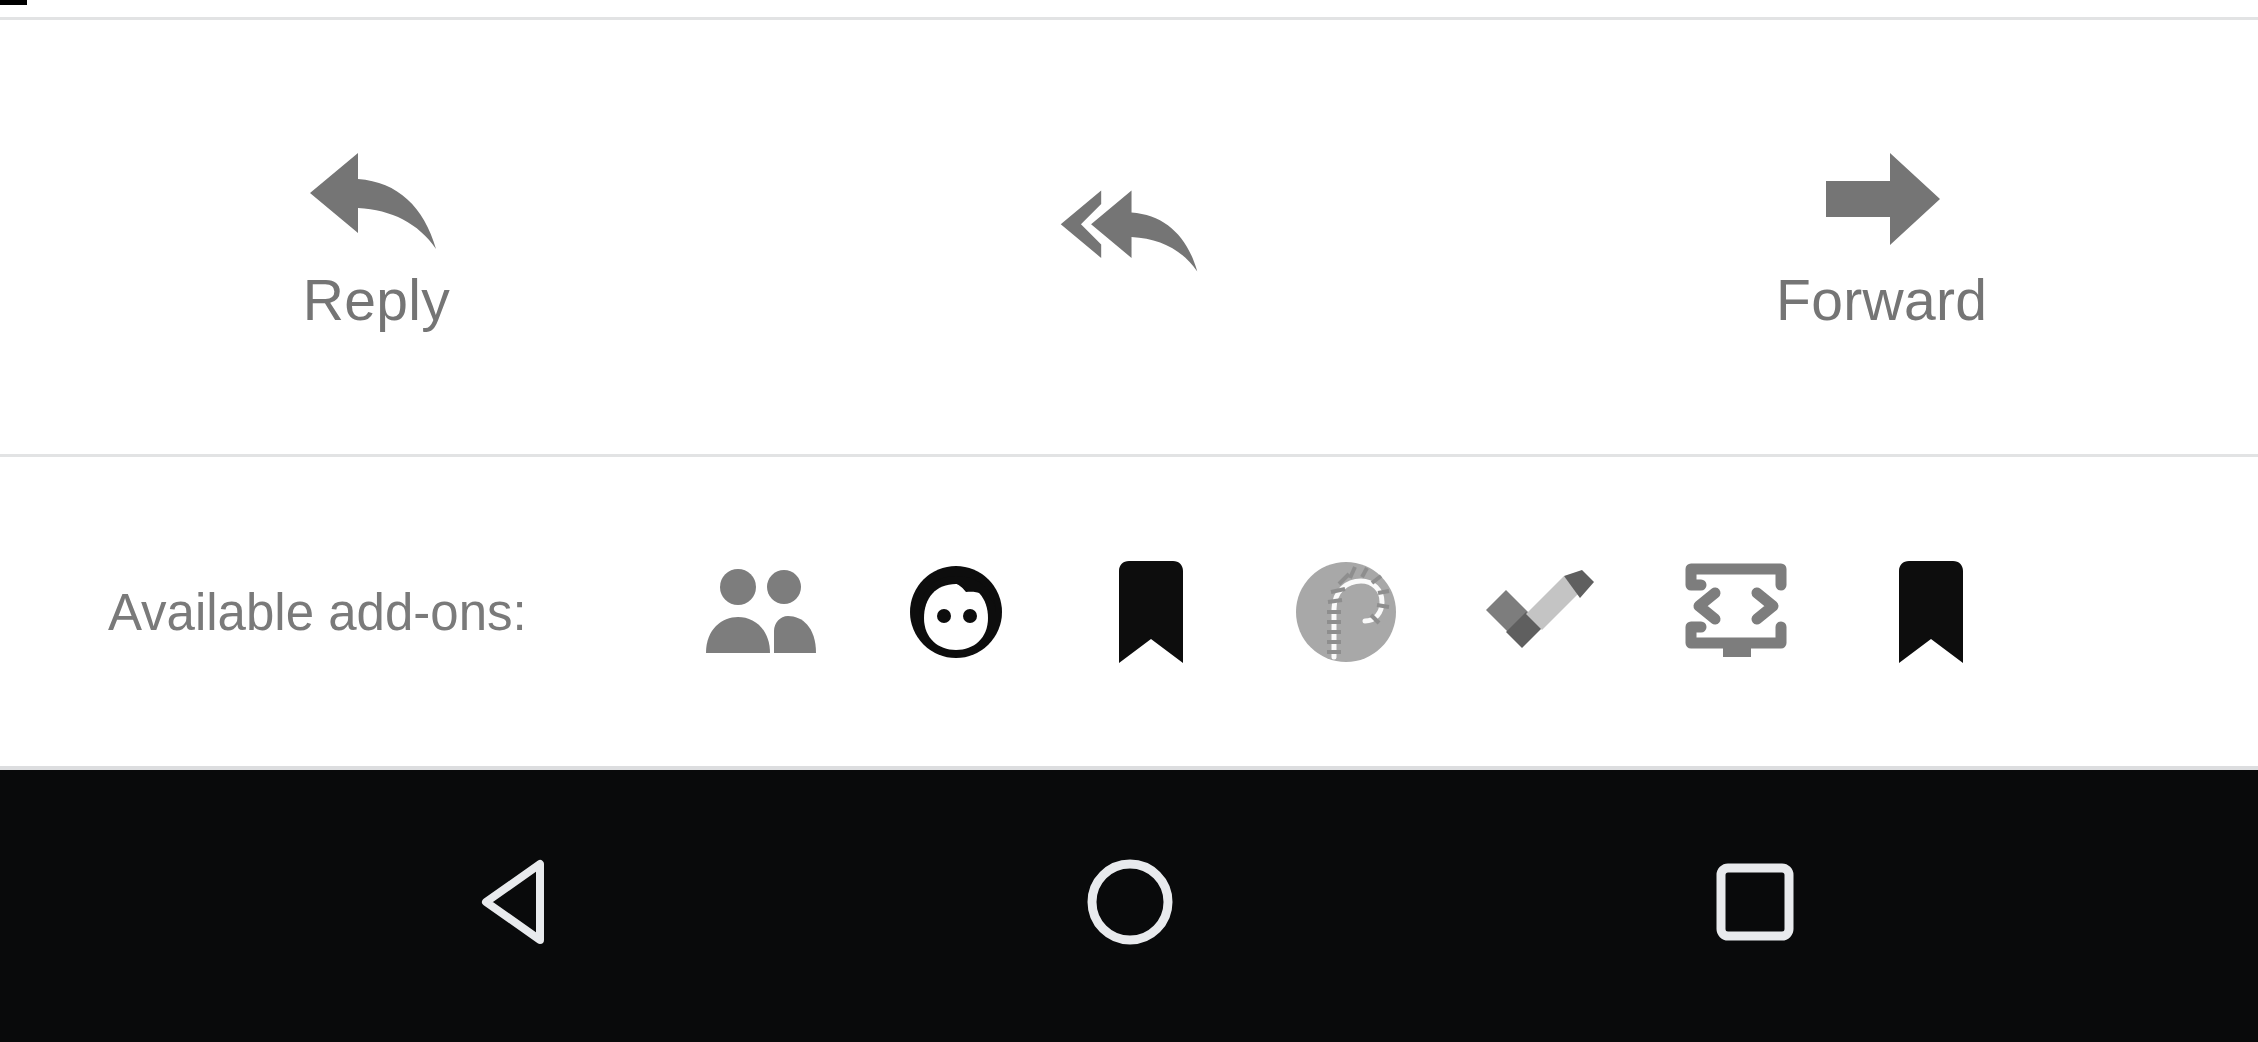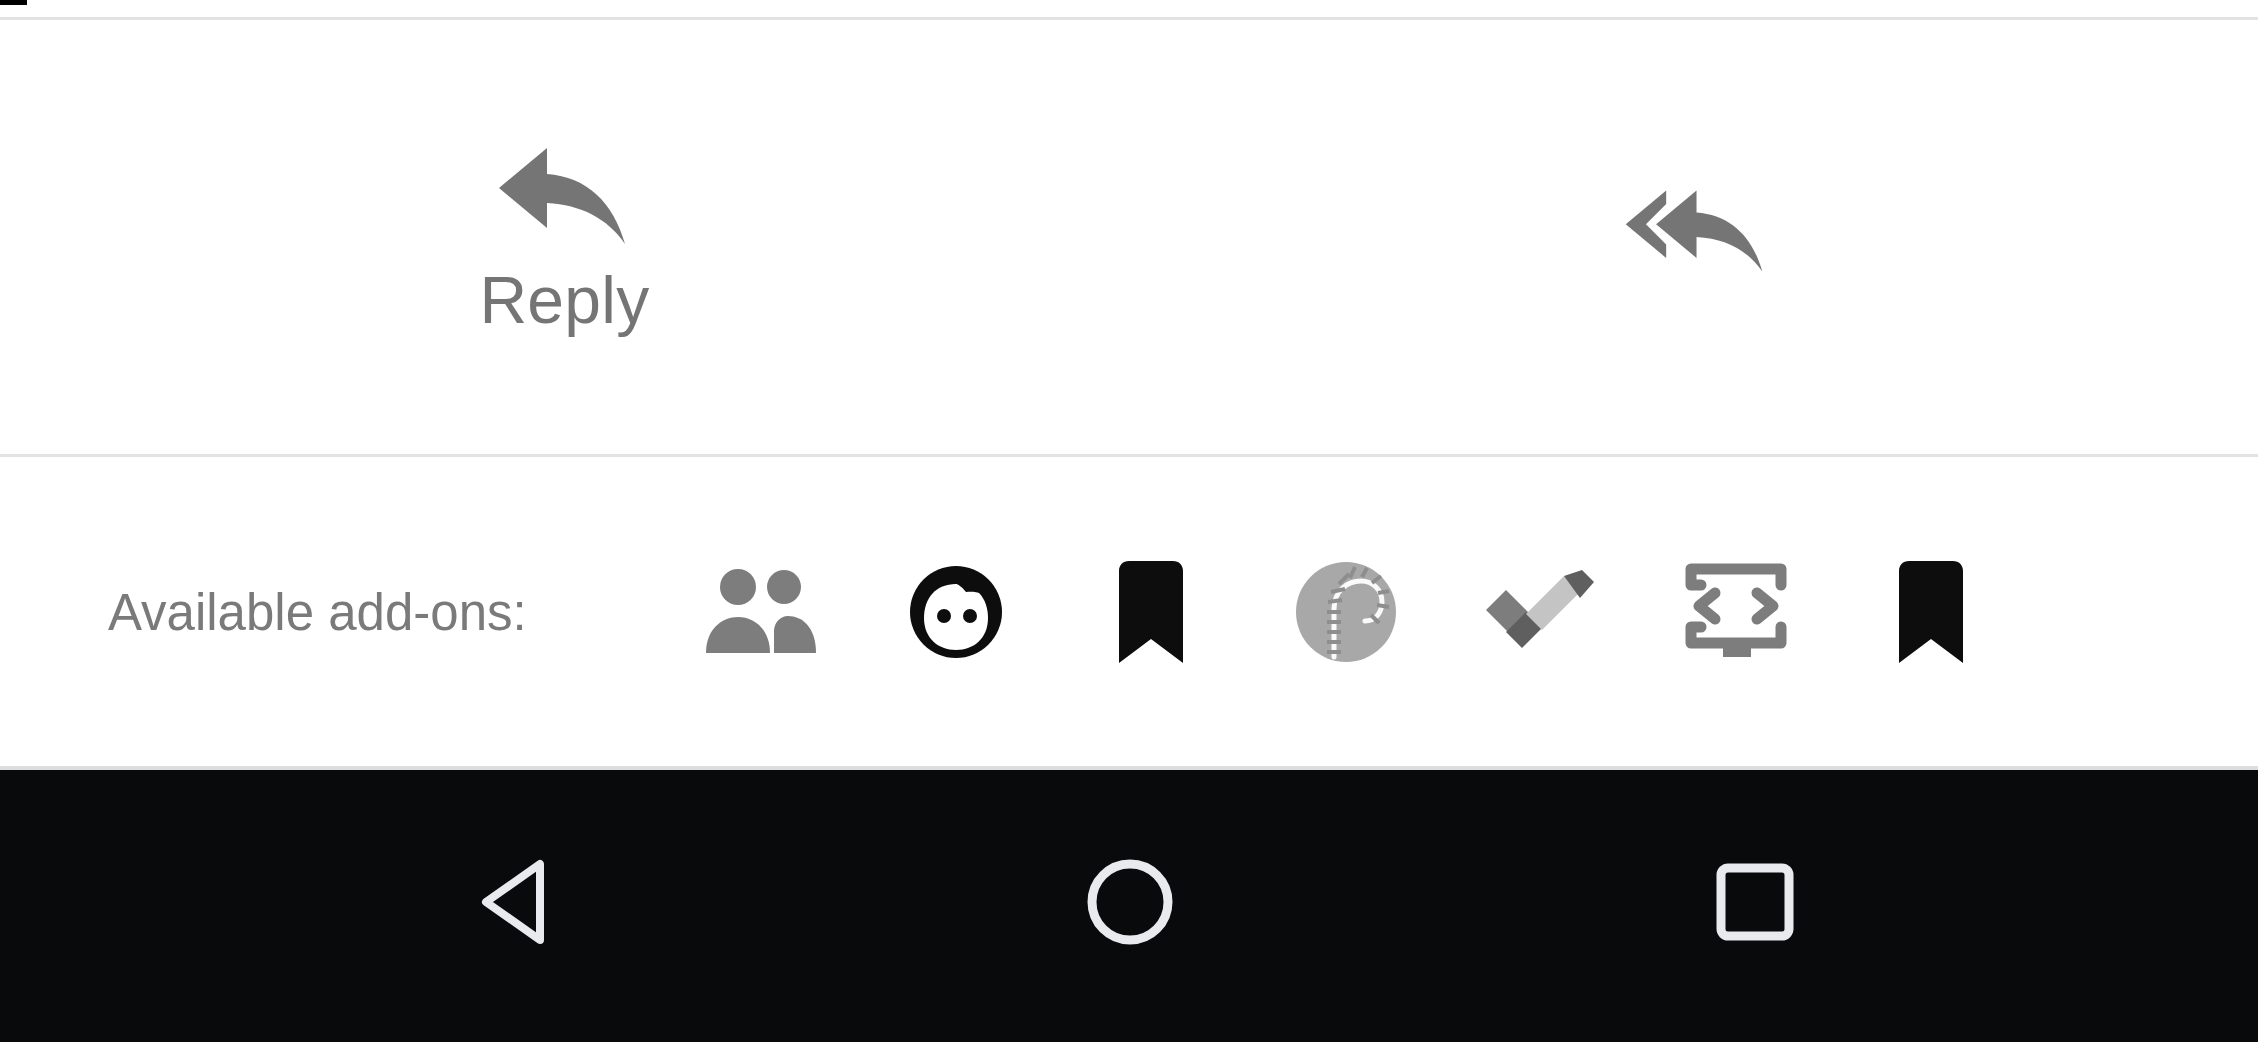--- a/index.html
+++ b/index.html
@@ -74,21 +74,21 @@
   .action-icon {
     width: 150px;
     height: 110px;
     display: flex;
     align-items: flex-end;
     justify-content: center;
     margin-bottom: 18px;
   }
   .action-icon svg { display: block; }
   .action-label {
-    font-size: 66px;
+    font-size: 57px;
     line-height: 1.05;
     color: #757575;
     letter-spacing: 0.3px;
     white-space: nowrap;
   }
 
   
   .addons-bar {
     position: absolute;
     left: 0;
@@ -182,20 +182,28 @@
 
     <div class="action-btn">
       <span class="action-icon">
         <svg width="178" height="104" viewBox="0 0 178 104" aria-hidden="true">
           <path fill="#757575" d="M56 4 L56 20 L32 44 L56 68 L56 84 L8 44 Z"></path>
           <path fill="#757575" d="M92 4 L92 30 C132 33 158 58 170 100 C152 74 126 61 92 59 L92 84 L44 44 Z"></path>
         </svg>
       </span>
     </div>
 
+    <div class="action-btn">
+      <span class="action-icon">
+        <svg width="128" height="104" viewBox="0 0 128 104" aria-hidden="true">
+          <path fill="#757575" d="M8 32 L72 32 L72 4 L122 50 L72 96 L72 68 L8 68 Z"></path>
+        </svg>
+      </span>
+      <span class="action-label">Forward</span>
+    </div>
 
   </div>
 
   <div class="divider bottom"></div>
 
   <div class="addons-bar">
 
     <span class="addons-label">Available add-ons:</span>
 
     <div class="addons-list">

